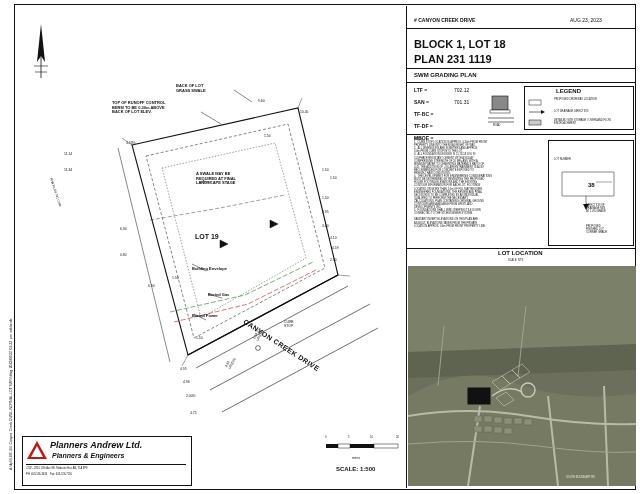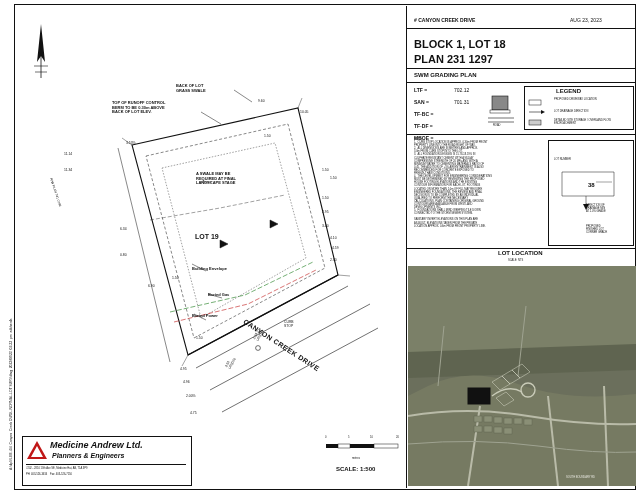--- a/index.html
+++ b/index.html
@@ -157,34 +157,34 @@
   <div class="tx xtiny" style="left:352px;top:457px;">metres</div>
   <div class="tx s6 b" style="left:336px;top:466px;">SCALE: 1:500</div>
 
   <div class="frame" style="left:22px;top:436px;width:170px;height:50px;border:1px solid #111;"></div>
   <div style="position:absolute;left:26px;top:440px;width:22px;height:20px;">
     <svg width="22" height="20" viewBox="0 0 22 20">
         <polygon points="11,1 21,19 1,19" fill="#c01717"></polygon>
         <polygon points="11,6 17,17 5,17" fill="#fff"></polygon>
       </svg>
   </div>
-  <div class="tx s9" style="left:50px;top:440px;font-style:italic;">Medicine Andrew Ltd.</div>
+  <div class="tx s9" style="left:50px;top:440px;font-style:italic;">Planners Andrew Ltd.</div>
   <div class="tx s7 b" style="left:52px;top:452px;font-style:italic;">Planners &amp; Engineers</div>
   <div class="ln" style="left:26px;top:464px;width:160px;height:1px;"></div>
   <div class="tx xtiny" style="left:26px;top:467px;">#202 - 2810 13th Ave SE, Medicine Hat, AB, T1A 3P9</div>
   <div class="tx xtiny" style="left:26px;top:473px;">PH: 403-526-3434    Fax: 403-526-7150</div>
 
   <div class="ln" style="left:406px;top:6px;width:1px;height:482px;"></div>
 
   <div class="tx s5 b" style="left:414px;top:18px;"># CANYON CREEK DRIVE</div>
   <div class="tx s5" style="left:570px;top:18px;">AUG 23, 2023</div>
   <div class="ln" style="left:406px;top:28px;width:230px;height:1px;"></div>
 
   <div class="tx s11" style="left:414px;top:38px;">BLOCK 1, LOT 18</div>
-  <div class="tx s11" style="left:414px;top:53px;">PLAN 231 1297</div>
+  <div class="tx s11" style="left:414px;top:53px;">PLAN 231 1119</div>
   <div class="ln" style="left:406px;top:68px;width:230px;height:1px;"></div>
   <div class="tx s6 b" style="left:414px;top:72px;">SWM GRADING PLAN</div>
   <div class="ln" style="left:406px;top:82px;width:230px;height:1px;"></div>
 
   <div style="position:absolute;left:414px;top:88px;width:100px;">
     <div style="position:relative;height:12px;">
       <span class="tx s5 b" style="left:0;top:0;">LTF =</span>
       <span class="tx s5" style="left:40px;top:0;">702.12</span>
     </div>
     <div style="position:relative;height:12px;">

